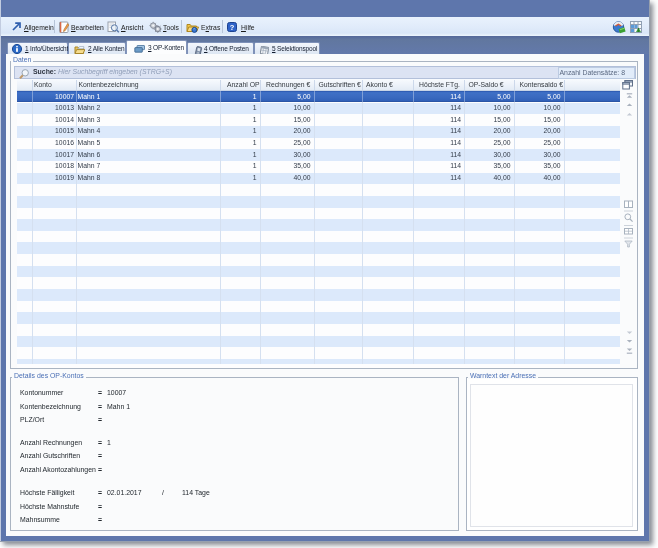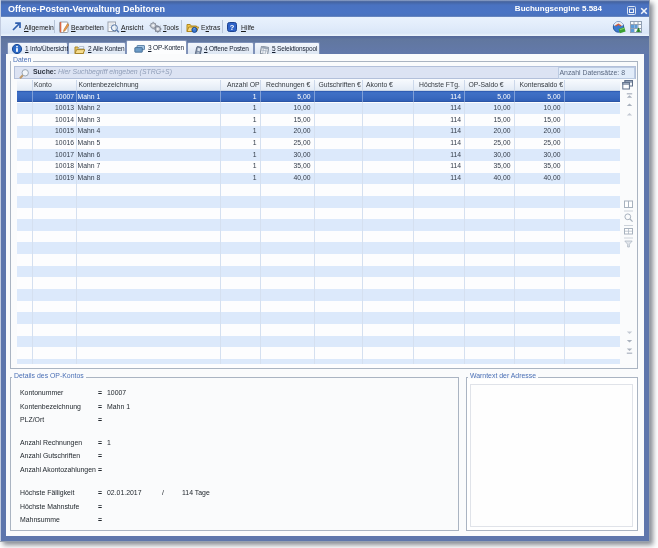--- a/index.html
+++ b/index.html
@@ -72,31 +72,20 @@
 .deq { position:absolute; font-size:6.9px; color:#22282e; font-weight:bold; }
 .dval { position:absolute; font-size:6.9px; color:#22282e; white-space:nowrap; }
 .sicon { position:absolute; }
 </style>
 </head>
 <body>
 <div id="win">
   <div class="abs" style="left:0; top:0; width:1px; height:542px; background:#c2cce0; z-index:50;"></div>
   <div class="abs" style="left:649px; top:0; width:1px; height:542px; background:#97a0ae; z-index:50;"></div>
   <div class="abs" style="left:0; top:541px; width:650px; height:1px; background:#97a0ae; z-index:50;"></div>
-  <div id="titlebar">
-    <div class="tl">Offene-Posten-Verwaltung Debitoren</div>
-    <div class="tr">Buchungsengine 5.584</div>
-    <svg class="abs" style="left:627px; top:6px;" width="9" height="9" viewBox="0 0 9 9">
-      <rect x="0.5" y="0.5" width="8" height="8" rx="1" fill="none" stroke="#dbe4f2" stroke-width="1"></rect>
-      <rect x="2.5" y="3" width="4" height="3.5" fill="none" stroke="#f2f6fc" stroke-width="1"></rect>
-    </svg>
-    <svg class="abs" style="left:640px; top:6.5px;" width="8" height="8" viewBox="0 0 8 8">
-      <path d="M1.2 1.2 L6.8 6.8 M6.8 1.2 L1.2 6.8" stroke="#f4f7fc" stroke-width="1.5"></path>
-    </svg>
-  </div>
   <div id="menubar">
 
     <svg class="abs" style="left:11px; top:5px;" width="9" height="9" viewBox="0 0 9 9">
       <path d="M1 8 L7 2" stroke="#2f5fae" stroke-width="1.7" fill="none"></path>
       <path d="M3.2 1.2 L8 1.2 L8 6" stroke="#2f5fae" stroke-width="1.7" fill="none"></path>
     </svg>
     <div class="mitem" style="left:23px;"><u>A</u>llgemein</div>
     <div class="msep" style="left:53px;"></div>
 
     <svg class="abs" style="left:57px; top:4px;" width="12" height="12" viewBox="0 0 12 12">

